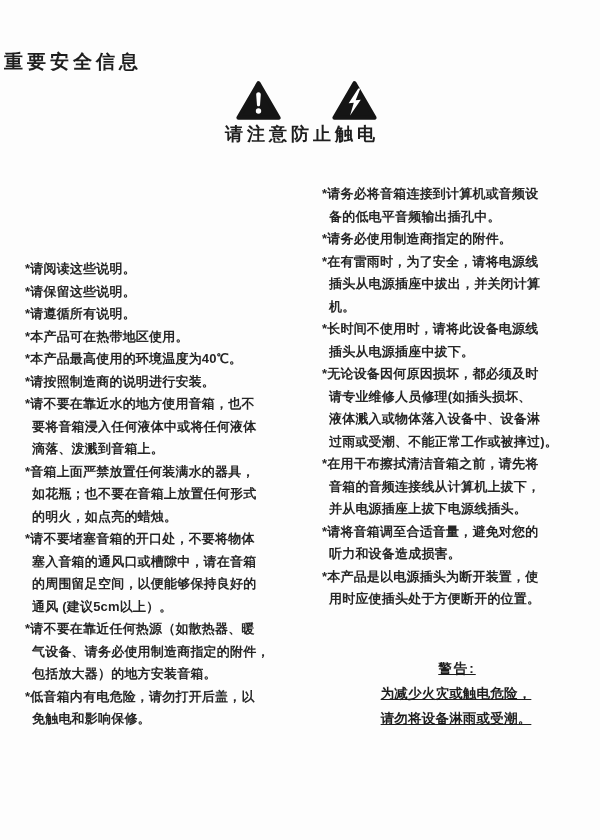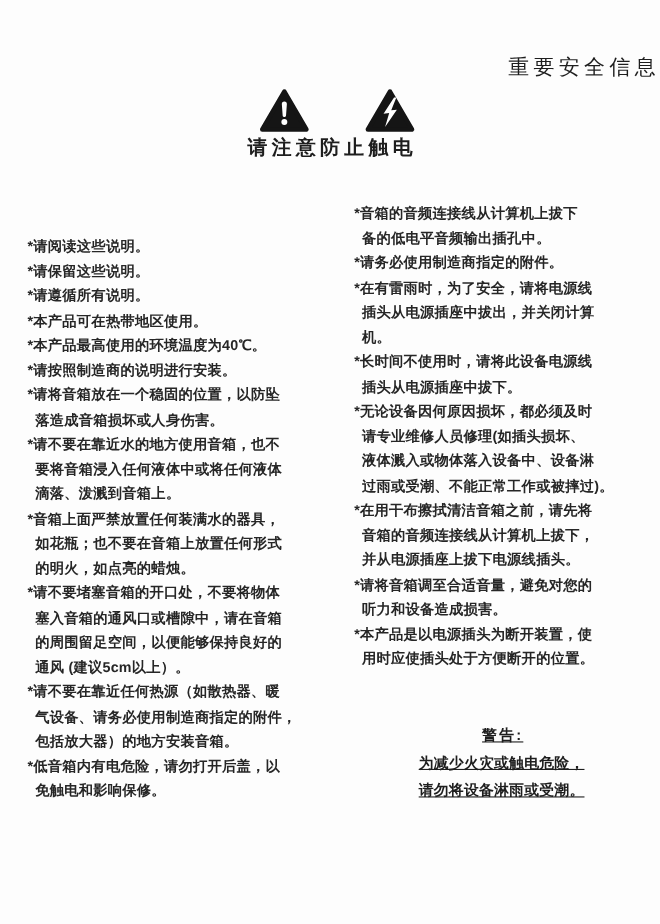--- a/index.html
+++ b/index.html
@@ -5,22 +5,22 @@
   html, body { margin: 0; padding: 0; }
   body {
     width: 600px; height: 840px;
     background: #fdfdfd;
     color: #262626;
     font-family: "Liberation Sans", sans-serif;
     overflow: hidden;
   }
   .page { padding-top: 52px; width: 600px; height: 788px; }
   .title {
-    text-align: right;
-    font-size: 19px; font-weight: 400; line-height: 20px;
+    text-align: left;
+    font-size: 19px; font-weight: 700; line-height: 20px;
     letter-spacing: 4px; text-indent: 4px;
     color: #1e1e1e;
   }
   .icons-row {
     margin-top: 7px; height: 42px;
     display: flex; justify-content: center; align-items: flex-end;
     gap: 49px;
     transform: translateX(6px);
   }
   .subtitle {
@@ -75,41 +75,39 @@
 
   <div class="columns">
 
     <div class="col col-left">
       <div class="item">*请阅读这些说明。</div>
       <div class="item">*请保留这些说明。</div>
       <div class="item">*请遵循所有说明。</div>
       <div class="item">*本产品可在热带地区使用。</div>
       <div class="item">*本产品最高使用的环境温度为40℃。</div>
       <div class="item">*请按照制造商的说明进行安装。</div>
-      <div class="item">*请将音箱放在一个稳固的位置，以防坠
-落造成音箱损坏或人身伤害。</div>
       <div class="item">*请不要在靠近水的地方使用音箱，也不
 要将音箱浸入任何液体中或将任何液体
 滴落、泼溅到音箱上。</div>
       <div class="item">*音箱上面严禁放置任何装满水的器具，
 如花瓶；也不要在音箱上放置任何形式
 的明火，如点亮的蜡烛。</div>
       <div class="item">*请不要堵塞音箱的开口处，不要将物体
 塞入音箱的通风口或槽隙中，请在音箱
 的周围留足空间，以便能够保持良好的
 通风 (建议5cm以上）。</div>
       <div class="item">*请不要在靠近任何热源（如散热器、暖
 气设备、请务必使用制造商指定的附件，
 包括放大器）的地方安装音箱。</div>
       <div class="item">*低音箱内有电危险，请勿打开后盖，以
 免触电和影响保修。</div>
     </div>
 
     <div class="col col-right">
-      <div class="item">*音箱的音频连接线从计算机上拔下
+      <div class="item">*请务必将音箱连接到计算机或音频设
 备的低电平音频输出插孔中。</div>
       <div class="item">*请务必使用制造商指定的附件。</div>
       <div class="item">*在有雷雨时，为了安全，请将电源线
 插头从电源插座中拔出，并关闭计算
 机。</div>
       <div class="item">*长时间不使用时，请将此设备电源线
 插头从电源插座中拔下。</div>
       <div class="item">*无论设备因何原因损坏，都必须及时
 请专业维修人员修理(如插头损坏、
 液体溅入或物体落入设备中、设备淋

